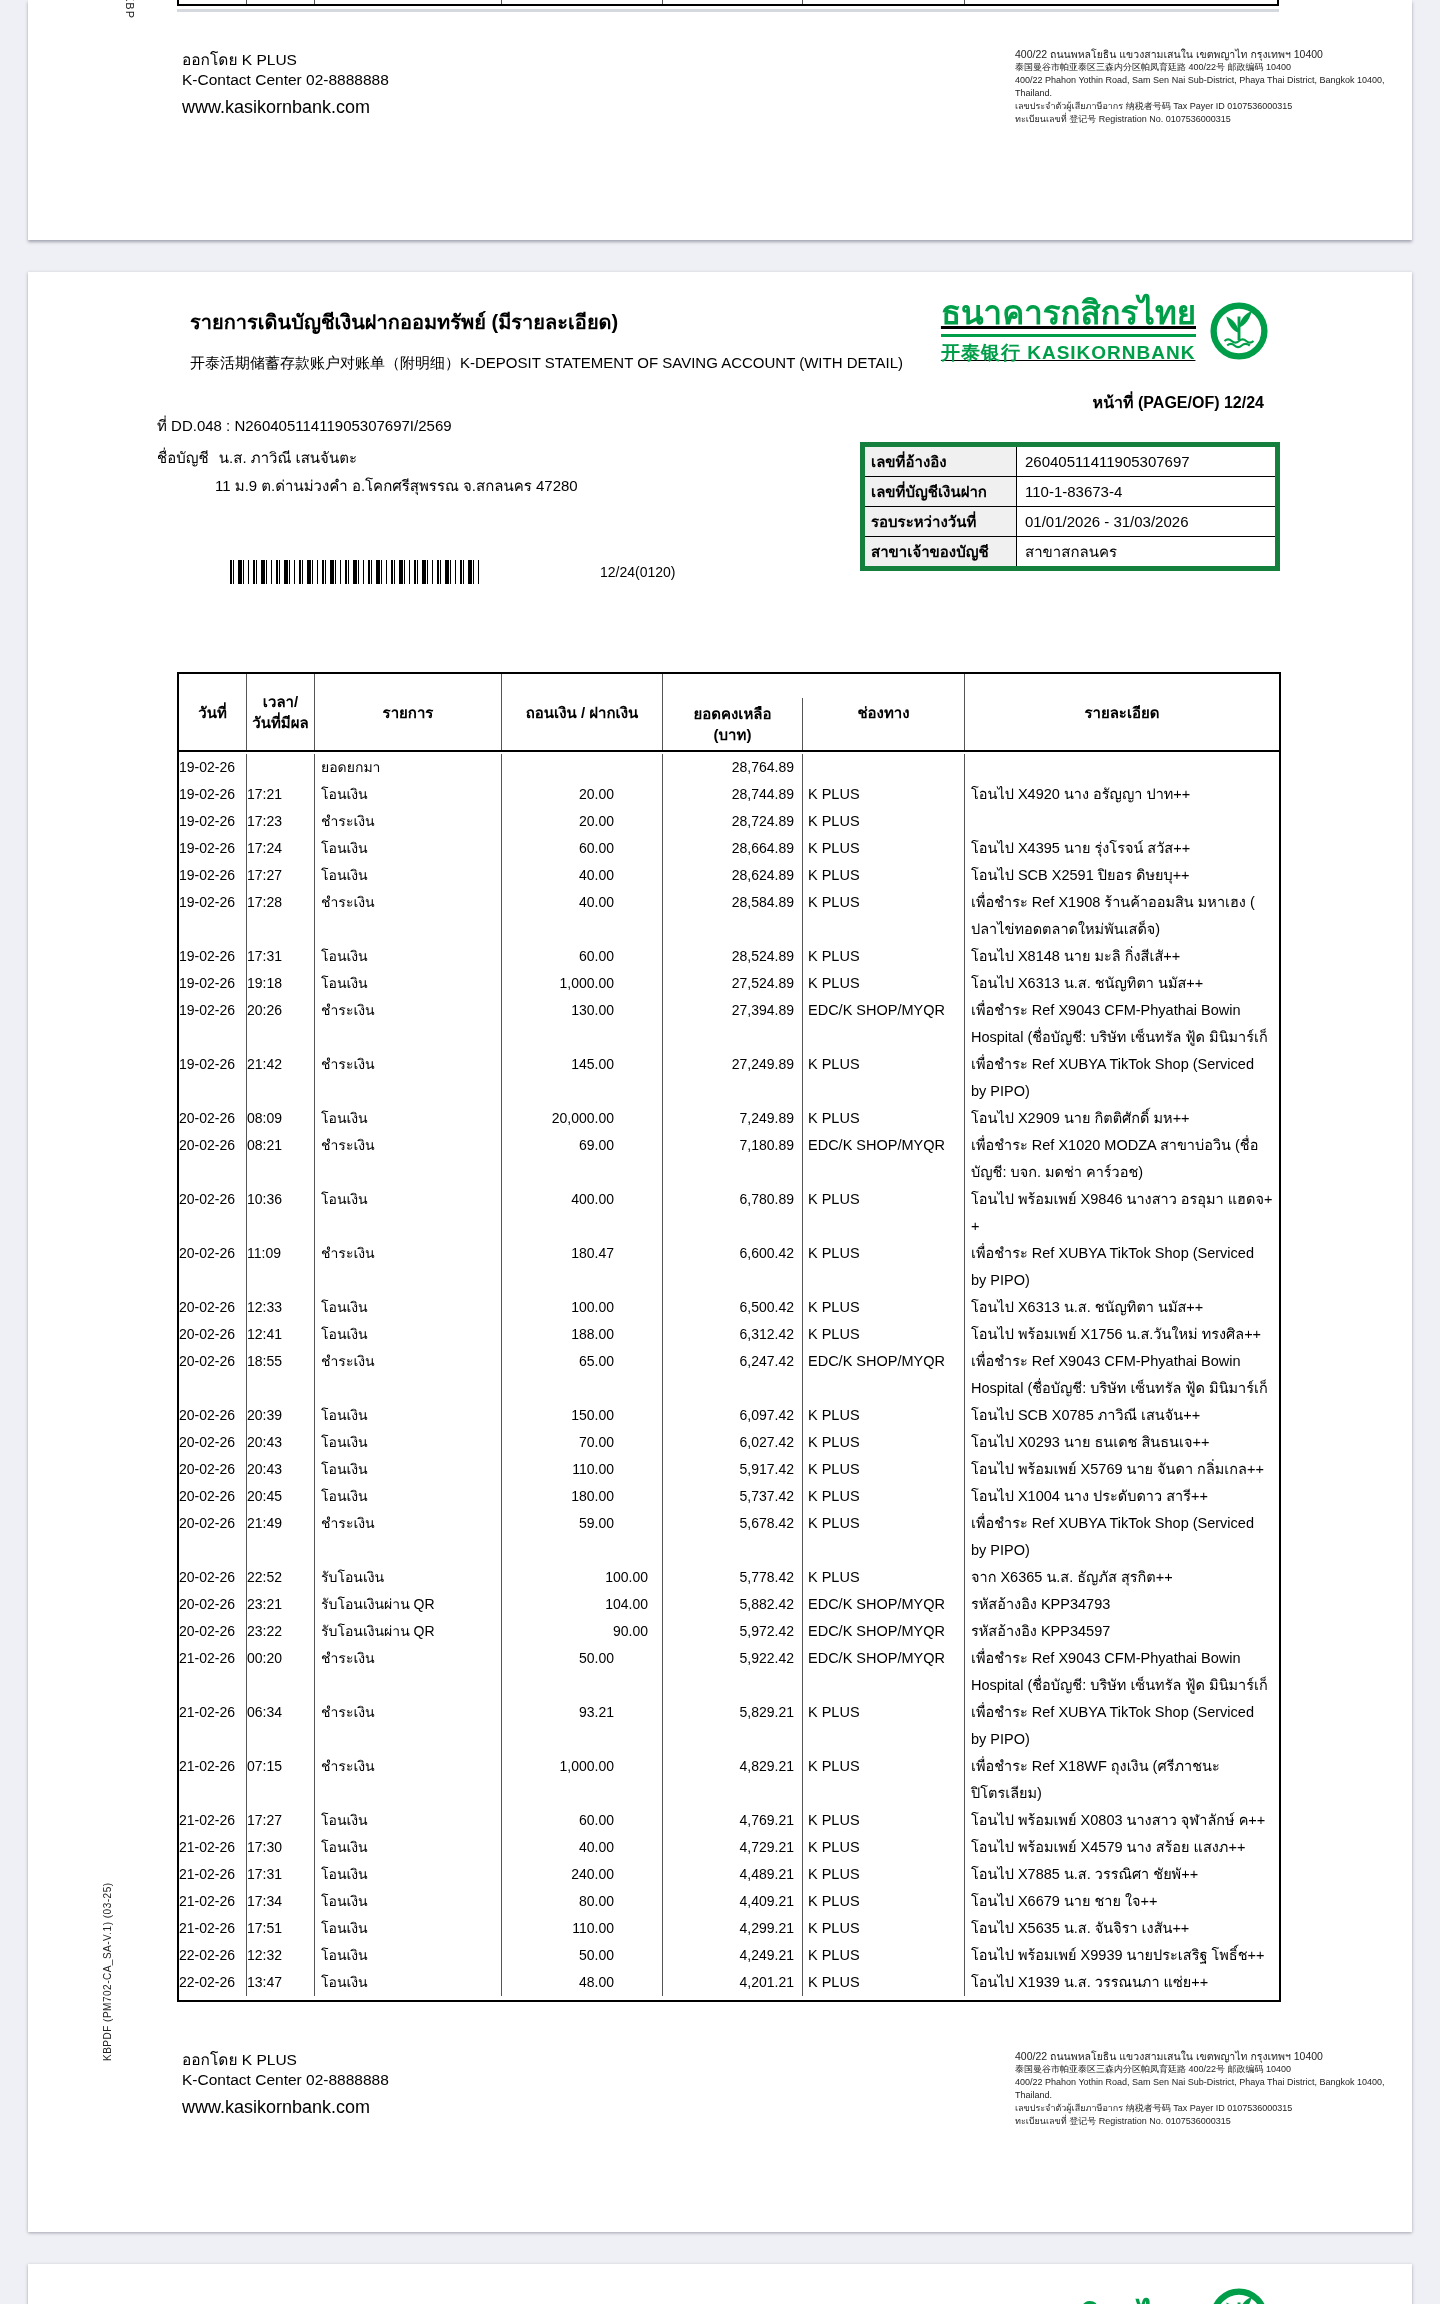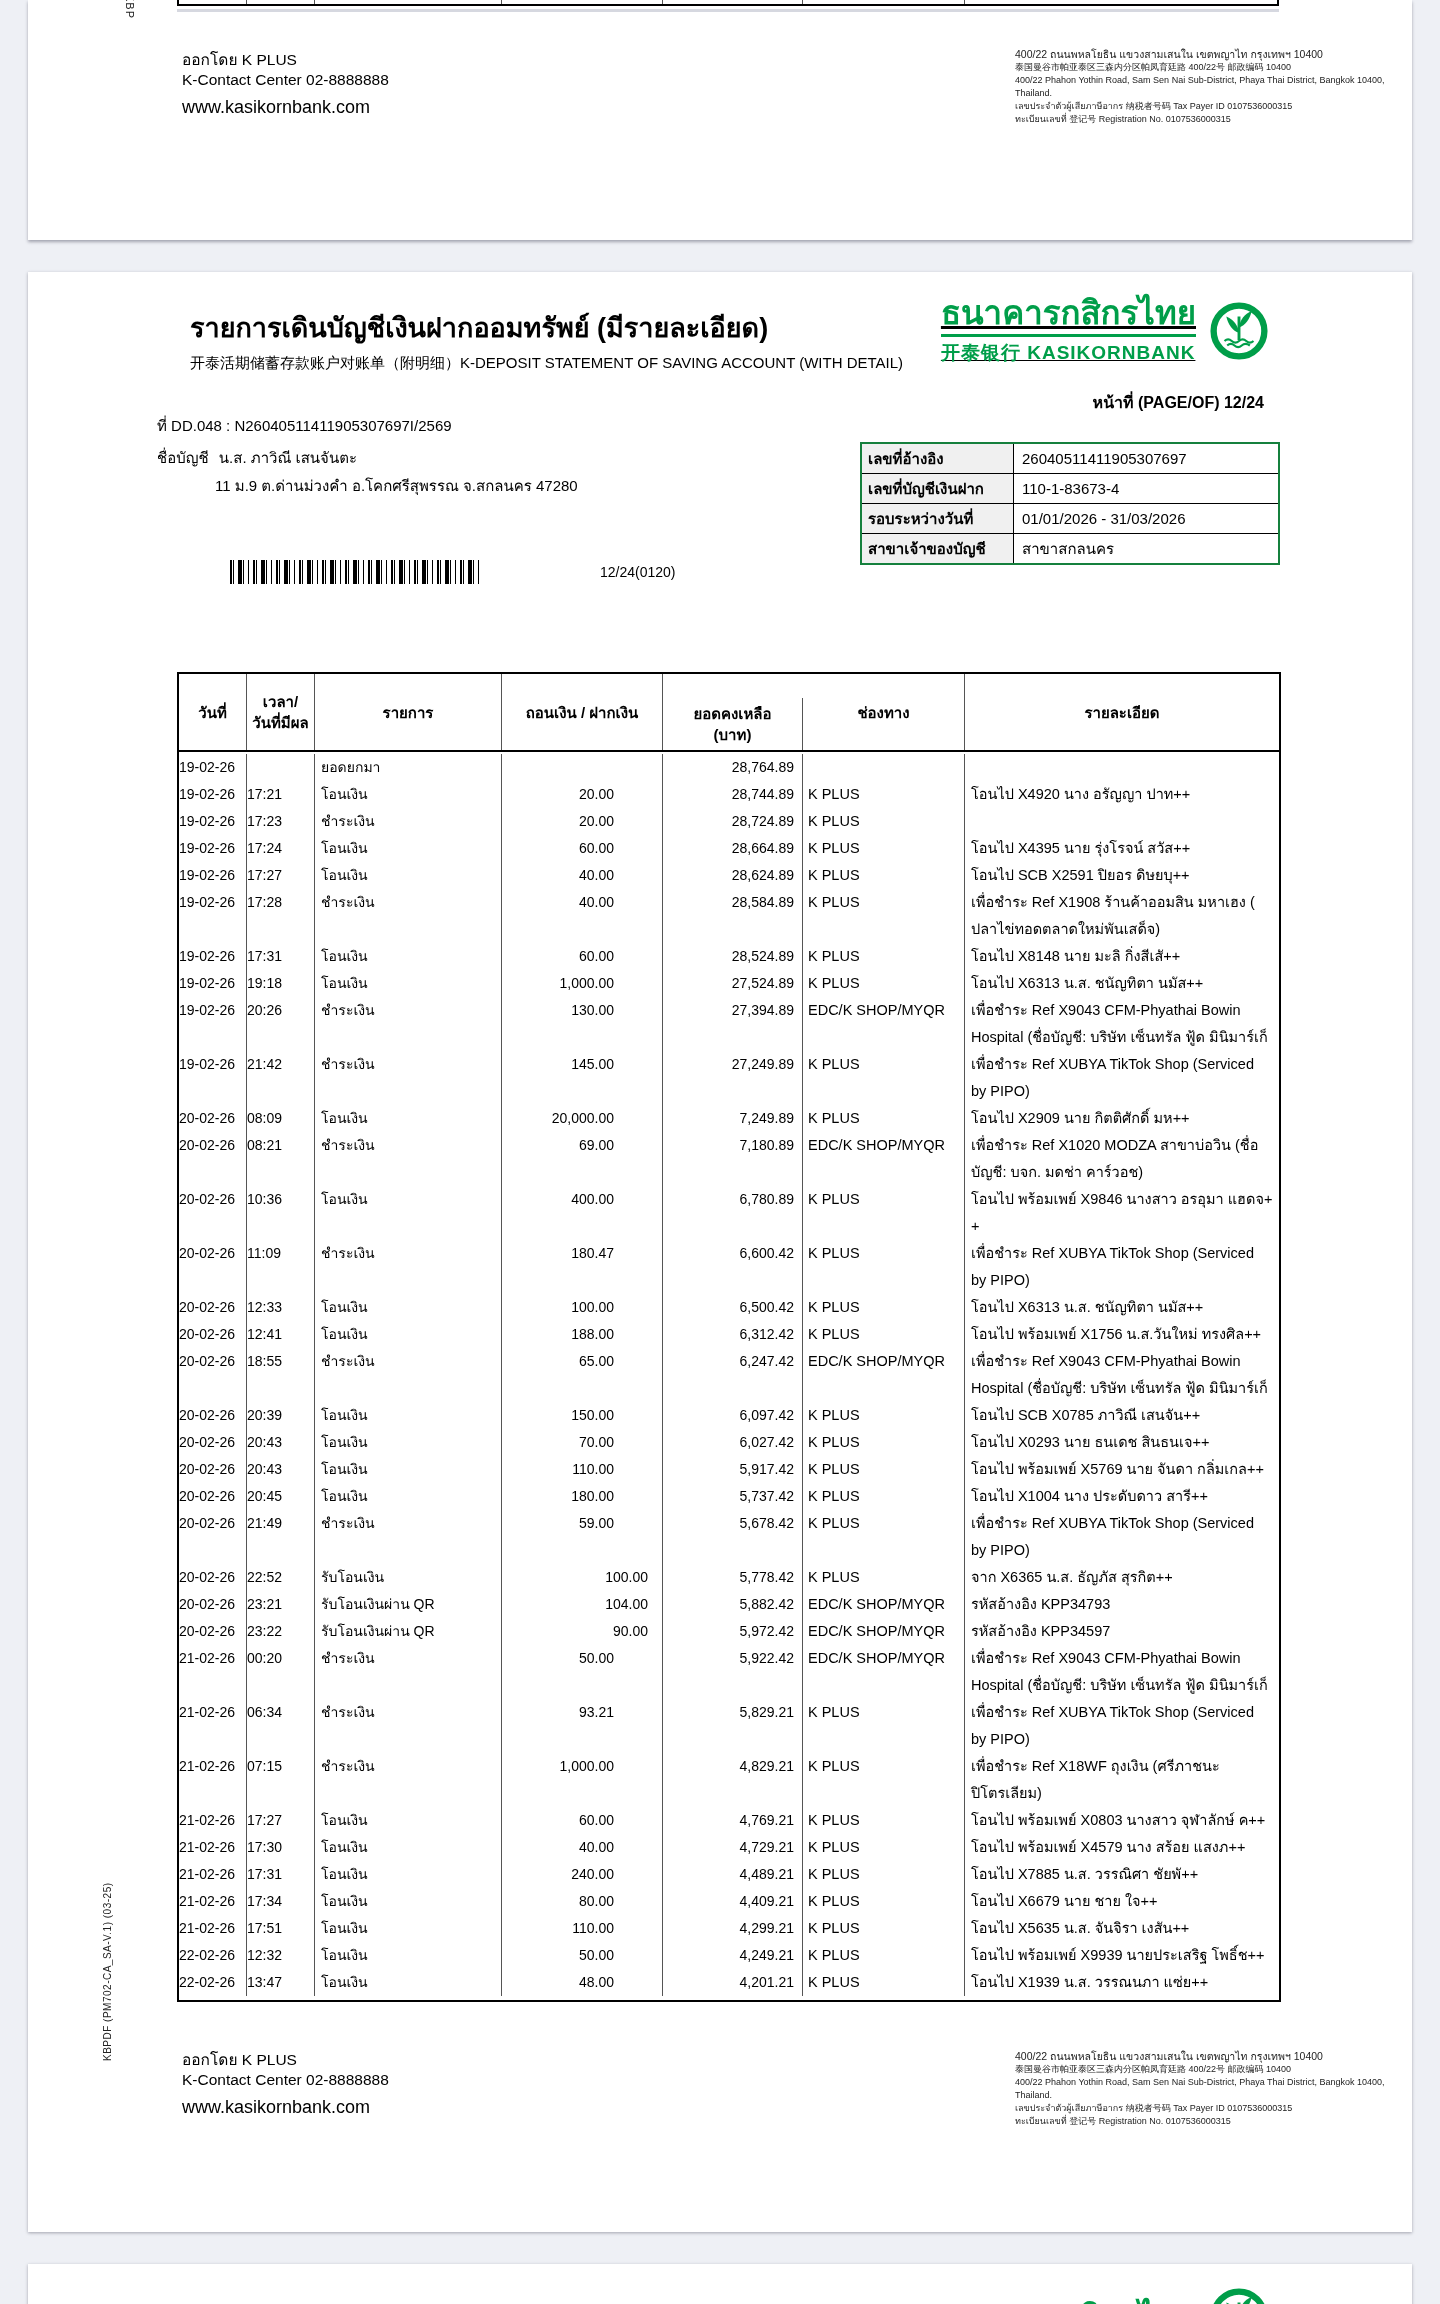--- a/index.html
+++ b/index.html
@@ -30,29 +30,29 @@
   
   .logo-block{position:absolute;right:144px;top:24px;display:flex;align-items:center;gap:14px;text-decoration:underline;}
   .logo-text{text-align:left;}
   .bank-th{font-size:33px;font-weight:bold;color:#009E49;line-height:34px;letter-spacing:0;}
   .bank-rule{height:3px;background:#009E49;margin:4px 0 3px 0;}
   .bank-intl{font-size:19px;font-weight:bold;color:#009E49;letter-spacing:1px;}
   .logo-circle{width:58px;height:58px;}
 
   
   .page-of{position:absolute;top:118px;right:148px;font-size:16px;font-weight:600;}
-  .doc-title{position:absolute;left:162px;top:34px;font-size:27px;font-weight:bold;}
+  .doc-title{position:absolute;left:162px;top:34px;font-size:20px;font-weight:bold;}
   .doc-subtitle{position:absolute;left:162px;top:82px;font-size:15px;font-weight:normal;}
   .doc-no{position:absolute;left:129px;top:142px;font-size:15px;}
   .acct-line{position:absolute;left:129px;top:174px;font-size:15px;}
   .acct-line b{font-weight:bold;margin-right:6px;font-weight:normal;}
   .acct-addr{position:absolute;left:187px;top:202px;font-size:15px;}
 
   
-  .info-table{position:absolute;right:132px;top:170px;width:420px;border:2px solid #15803d;box-sizing:border-box;}
+  .info-table{position:absolute;right:132px;top:170px;width:420px;border:5px solid #15803d;box-sizing:border-box;}
   .info-row{display:flex;border-bottom:1px solid #000;}
   .info-row:last-child{border-bottom:none;}
   .info-label{width:152px;background:#f0f0f0;border-right:1px solid #000;font-weight:bold;
               font-size:15px;padding:4px 4px 4px 6px;box-sizing:border-box;line-height:21px;}
   .info-value{flex:1;font-size:15px;padding:4px 4px 4px 8px;line-height:21px;}
 
   
   .barcode{position:absolute;left:202px;top:288px;width:252px;height:24px;
     background:repeating-linear-gradient(90deg,#000 0 2px,#fff 2px 3px,#000 3px 4px,#fff 4px 8px,
       #000 8px 12px,#fff 12px 13px,#000 13px 14px,#fff 14px 18px,#000 18px 19px,#fff 19px 23px);}

